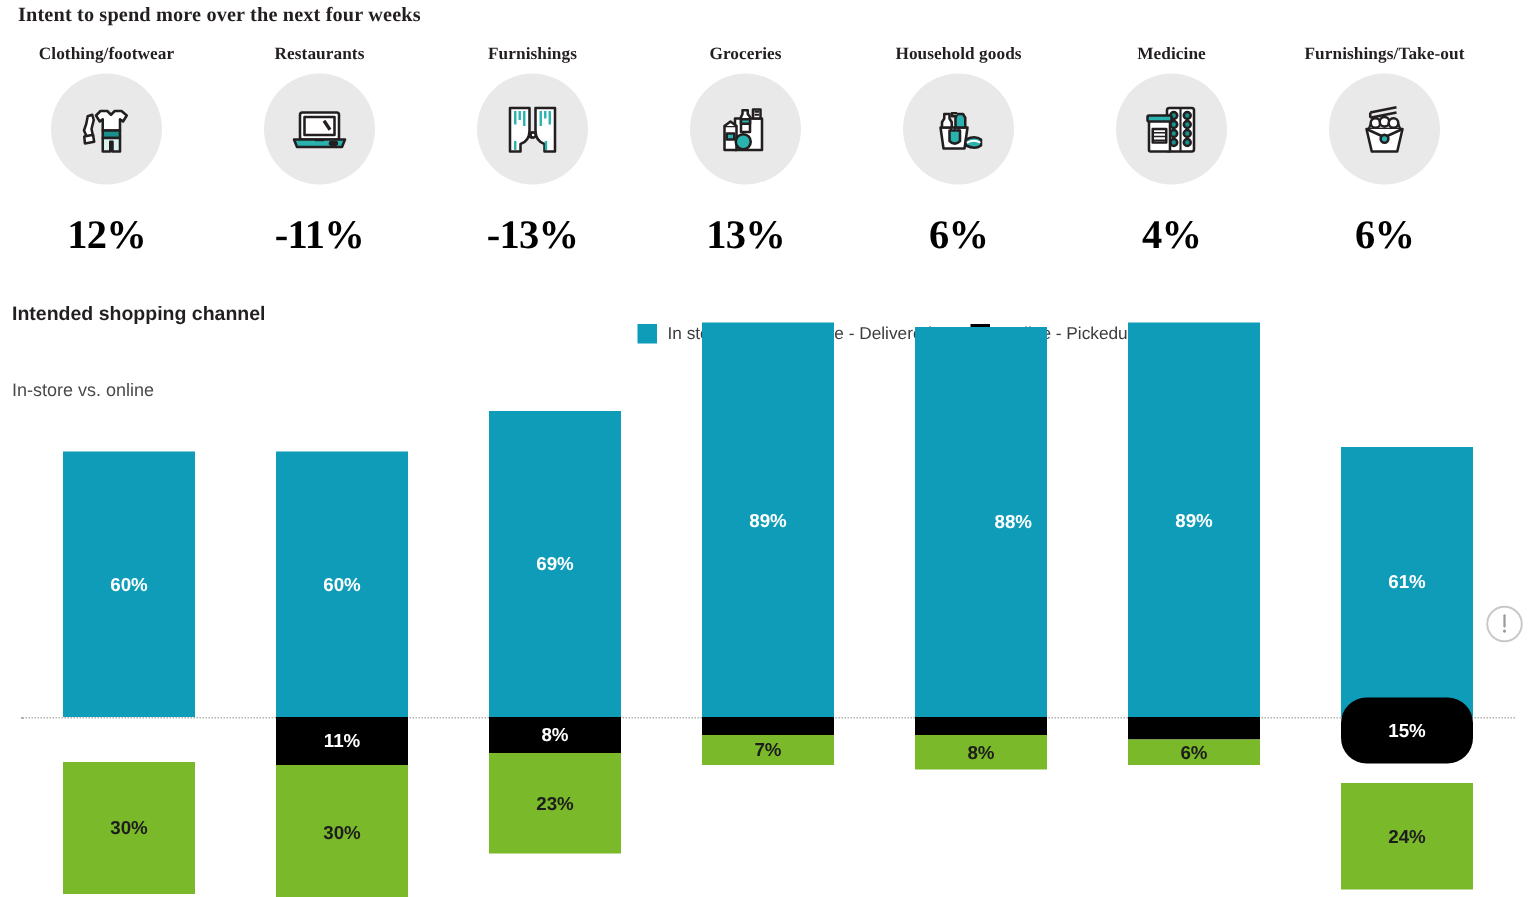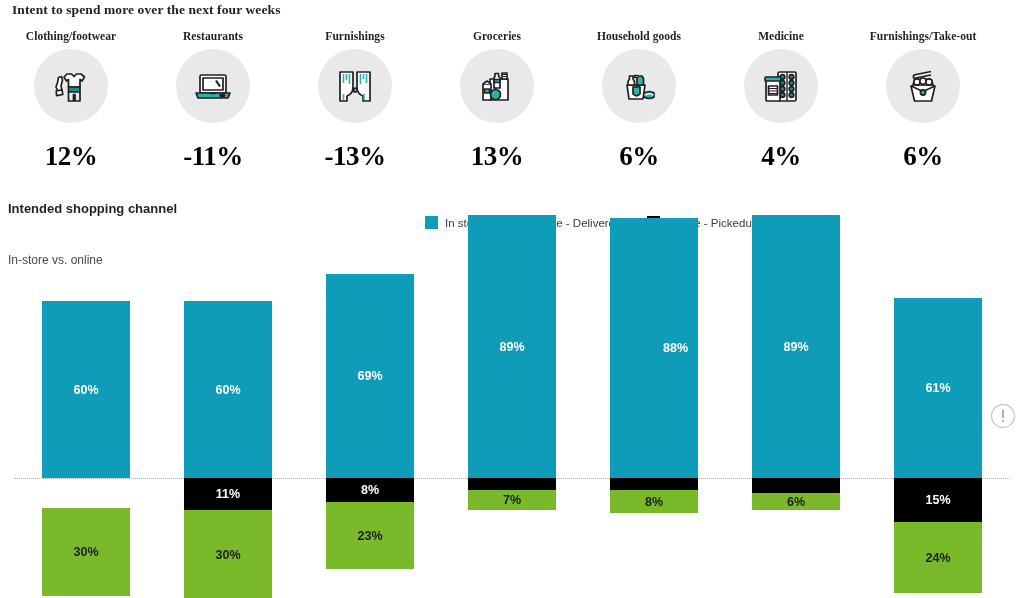--- a/index.html
+++ b/index.html
@@ -411,21 +411,21 @@
         </div>
         <div class="seg pickedup" style="top: 224px; height: 14.75px;"></div>
         <div class="seg delivered" style="top: 238.75px; height: 17.7px;">
           <span class="seg-label">6%</span>
         </div>
       </div>
       <div class="bar-group" style="left: 894px; top: 0px; height: 344px;">
         <div class="seg instore" style="top: 44.05px; height: 179.95px;">
           <span class="seg-label">61%</span>
         </div>
-        <div class="seg pickedup" style="top: 224px; height: 44.25px;">
+        <div class="seg pickedup" style="top: 211px; height: 44.25px; border-radius: 17px;">
           <span class="seg-label">15%</span>
         </div>
         <div class="seg delivered" style="top: 268.25px; height: 70.8px;">
           <span class="seg-label">24%</span>
         </div>
       </div>
     </div>
 
 </section>
 

